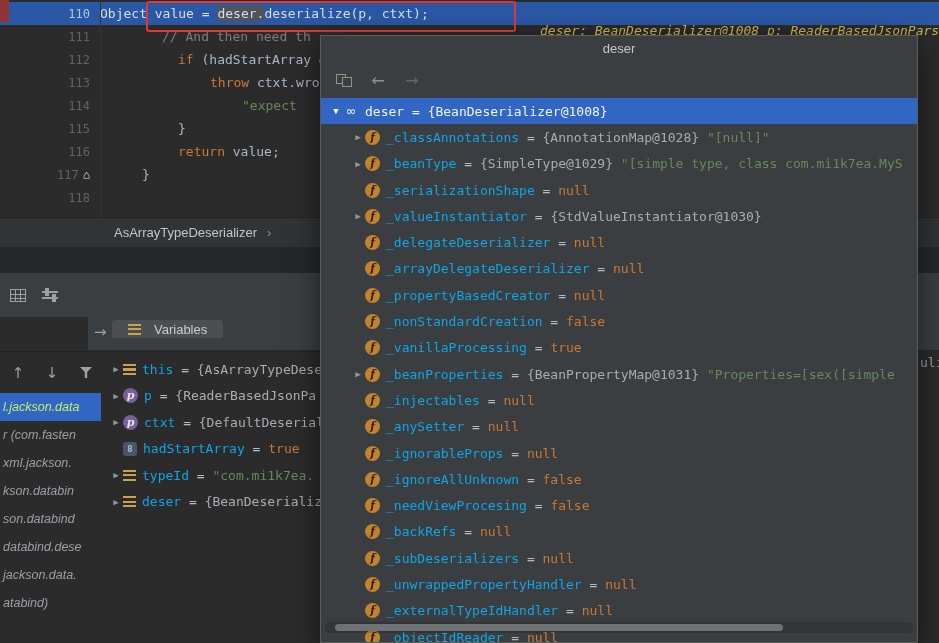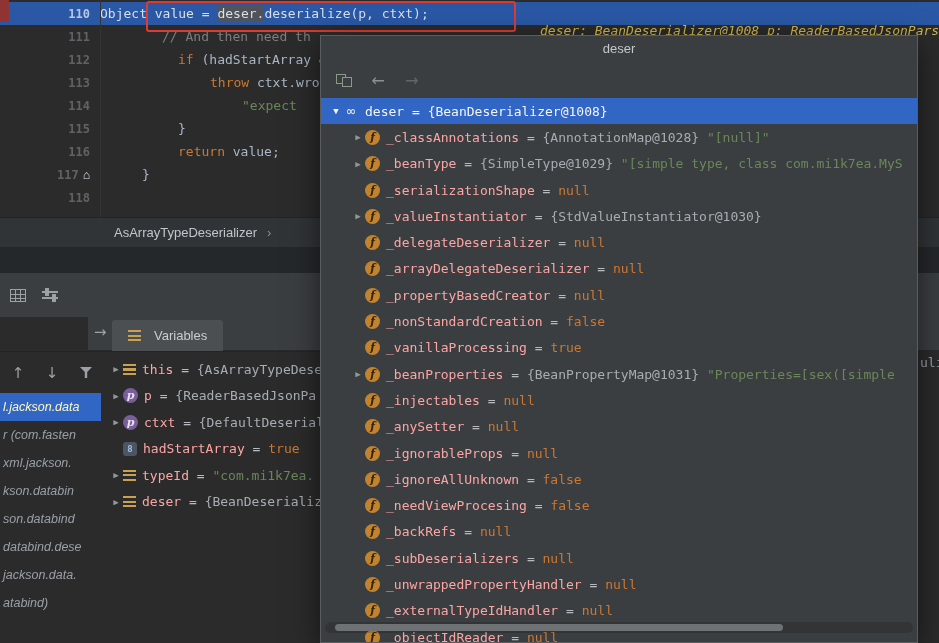--- a/index.html
+++ b/index.html
@@ -7,27 +7,27 @@
           font-family:"DejaVu Sans Mono",monospace;}
 
   
   .editor{position:absolute;left:0;top:0;width:939px;height:217px;background:#2b2b2b;}
   .editor::after{content:"";position:absolute;left:100px;top:0;bottom:0;width:1px;background:#343434;}
   #editor-lines{position:absolute;left:0;top:2px;right:0;}
   .eline{display:flex;height:23px;align-items:center;font-size:13px;white-space:pre;}
   .eline.exec{background:#2a58a5;}
   .gutter{width:100px;flex:none;display:flex;justify-content:flex-end;align-items:center;gap:4px;
           padding-right:10px;box-sizing:border-box;z-index:1;}
-  .lnum{color:#606366;font-size:12px;font-weight:bold;}
+  .lnum{color:#606366;font-size:12px;}
   .exec .lnum{color:#b6c7e3;}
   .gicon{color:#aab2bc;font-size:12px;}
   .lcontent{white-space:pre;}
   .c-plain{color:#a9b7c6;} .exec .c-plain{color:#d8dfe9;}
   .c-kw{color:#cc7832;} .c-str{color:#6a8759;} .c-cm{color:#7d7d7d;}
-  .c-ref{color:#a8adb4;} .c-eq{color:#b7bbc1;} .c-name{color:#fca5a5;}
+  .c-ref{color:#a8adb4;} .c-eq{color:#b7bbc1;} .c-name{color:#0ea5e9;}
   .c-hl{background:#50545a;border-radius:2px;}
   .red-mark{position:absolute;left:0;top:0;width:9px;height:22px;background:#8f3333;z-index:6;}
   .annotation-box{position:absolute;left:146px;top:1px;width:366px;height:27px;
                   border:2px solid #dd3a33;border-radius:3px;z-index:5;pointer-events:none;}
   .hint{position:absolute;left:540px;top:4px;right:0;white-space:nowrap;overflow:hidden;
         font-style:italic;font-size:13px;color:#d3b94f;z-index:2;margin-top:19px;}
 
   
   .crumbs{position:absolute;left:0;top:217px;width:939px;height:30px;background:#313437;
           display:flex;align-items:center;gap:10px;padding-left:114px;box-sizing:border-box;
@@ -36,31 +36,31 @@
   .strip{position:absolute;left:0;top:247px;width:939px;height:26px;background:#25282b;}
   .dbghdr{position:absolute;left:0;top:273px;width:939px;height:44px;background:#3b3e41;
           display:flex;align-items:center;gap:16px;padding-left:10px;box-sizing:border-box;}
 
   
   .tabsrow{position:absolute;left:0;top:317px;width:939px;height:34px;background:#3b3e41;
            border-bottom:1px solid #282a2c;box-sizing:border-box;}
   .darkblock{position:absolute;left:0;top:0;width:88px;height:34px;background:#2b2b2b;}
   .jump{position:absolute;left:94px;top:6px;color:#9da1a6;font-size:15px;font-family:"DejaVu Sans",sans-serif;}
   .jump::before{content:"→";}
-  .vartab{position:absolute;left:112px;top:3px;height:31px;display:flex;align-items:center;gap:7px;
+  .vartab{position:absolute;left:112px;top:3px;height:18px;display:flex;align-items:center;gap:7px;
           padding:0 16px;background:#4c4f52;border-radius:3px 3px 0 0;
           font-family:"Liberation Sans",sans-serif;font-size:13px;color:#c9cdd3;}
 
   
   .frames{position:absolute;left:0;top:351px;width:101px;height:292px;background:#2b2b2b;overflow:hidden;
           border-top:1px solid #242424;box-sizing:border-box;}
   #frames-toolbar{height:41px;display:flex;align-items:center;gap:18px;padding-left:10px;}
   .frow{height:28px;line-height:28px;padding-left:3px;font-family:"Liberation Sans",sans-serif;
         font-style:italic;font-size:12.5px;color:#9aa0a8;white-space:pre;overflow:hidden;}
-  .frow.sel{background:#3166c4;color:#fef9c3;}
+  .frow.sel{background:#3166c4;color:#bef264;}
 
   
   .vars{position:absolute;left:101px;top:351px;width:219px;height:292px;background:#2b2b2b;
         overflow:hidden;padding-top:4px;box-sizing:border-box;border-top:1px solid #242424;}
 
   
   .trow{height:26.3px;display:flex;align-items:center;font-size:13px;white-space:pre;overflow:hidden;}
   .vars .trow{height:26.5px;}
   .trow.sel{background:#3166c4;}
   .trow.sel > span:not(.ic){color:#f3f5f7 !important;}

